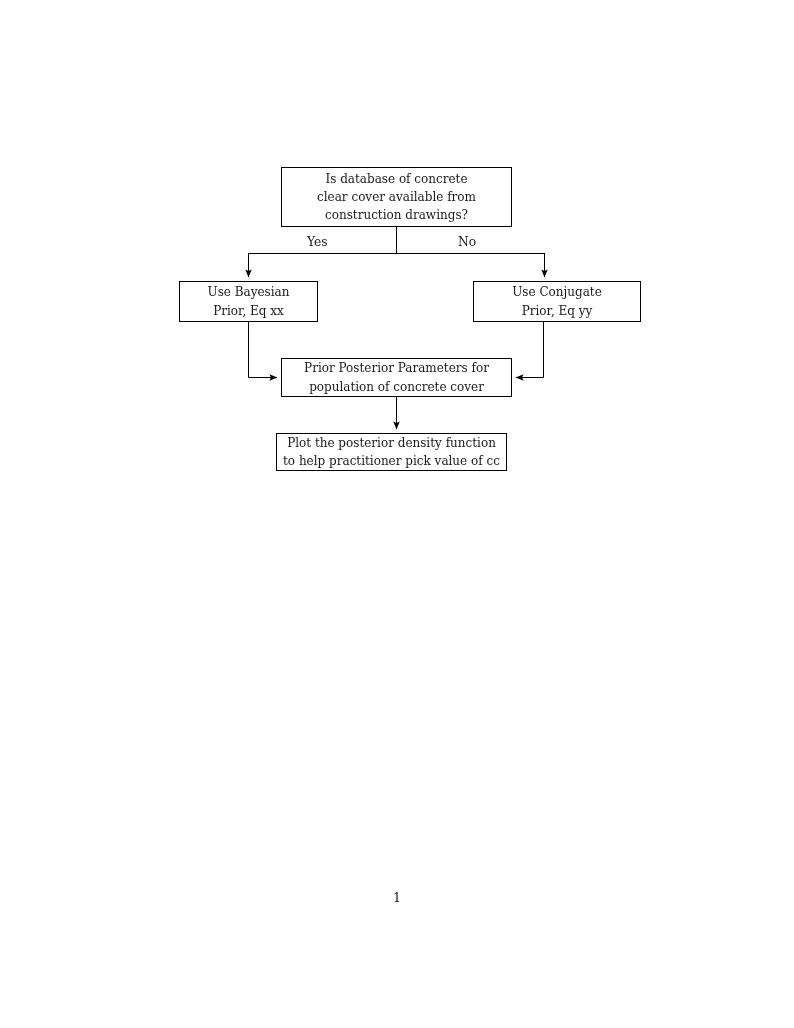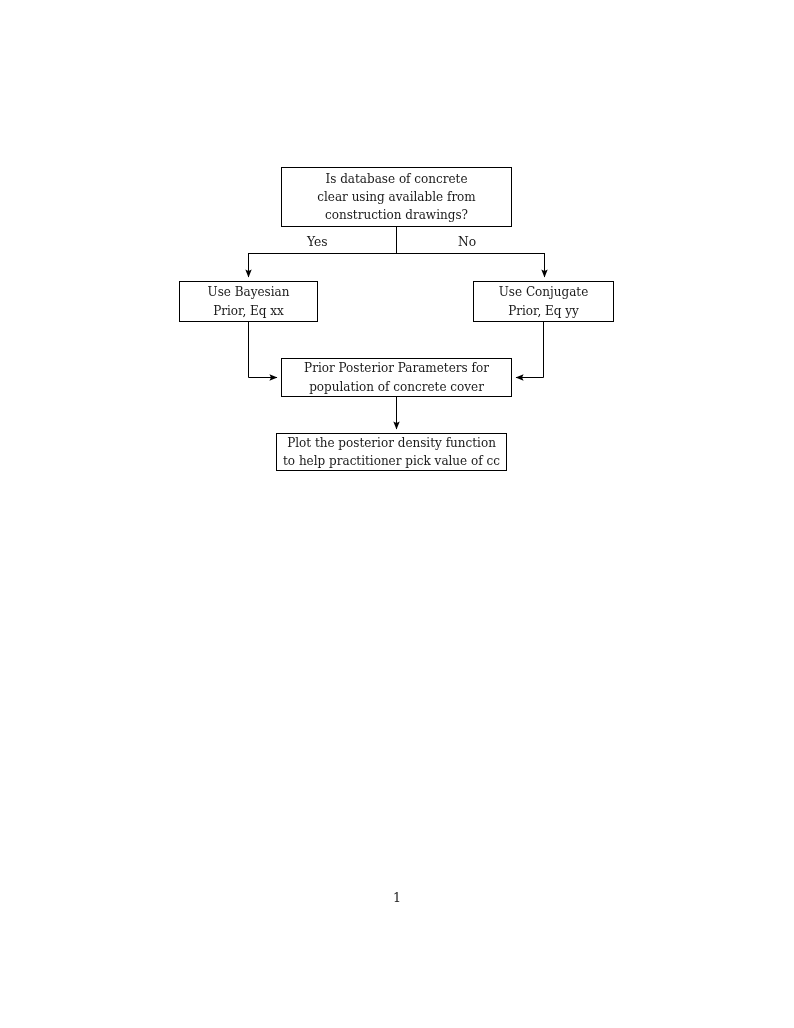--- a/index.html
+++ b/index.html
@@ -58,21 +58,21 @@
   .node .nline { display: block; white-space: nowrap; }
 
   
   #node-decision {
     left: 281px; top: 167px; width: 231px; height: 60px;
   }
   #node-jeffreys {
     left: 179px; top: 281px; width: 139px; height: 41px;
   }
   #node-conjugate {
-    left: 473px; top: 281px; width: 141px; height: 41px;
+    left: 473px; top: 281px; width: 168px; height: 41px;
   }
   #node-posterior {
     left: 281px; top: 358px; width: 231px; height: 39px;
   }
   #node-plot {
     left: 276px; top: 433px; width: 231px; height: 38px;
   }
 
   
   .branch-label {
@@ -148,21 +148,21 @@
 
       <path d="M248.5,322 L248.5,377.5 L277,377.5" stroke="#000000" stroke-width="1" fill="none" marker-end="url(#arrowhead)"></path>
 
       <path d="M543.5,322 L543.5,377.5 L516,377.5" stroke="#000000" stroke-width="1" fill="none" marker-end="url(#arrowhead)"></path>
 
       <path d="M396.5,397 L396.5,429" stroke="#000000" stroke-width="1" fill="none" marker-end="url(#arrowhead)"></path>
     </svg>
 
     <div class="node" id="node-decision">
       <span class="nline">Is database of concrete</span>
-      <span class="nline">clear using available from</span>
+      <span class="nline">clear cover available from</span>
       <span class="nline">construction drawings?</span>
     </div>
 
     <span class="branch-label" id="label-yes">Yes</span>
     <span class="branch-label" id="label-no">No</span>
 
     <div class="node" id="node-jeffreys">
       <span class="nline">Use Bayesian</span>
       <span class="nline">Prior, Eq xx</span>
     </div>

